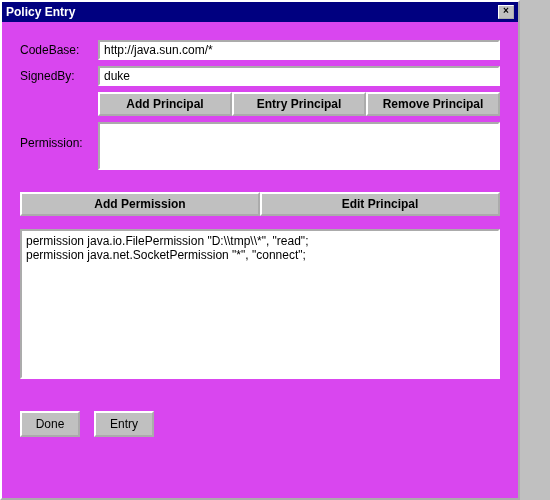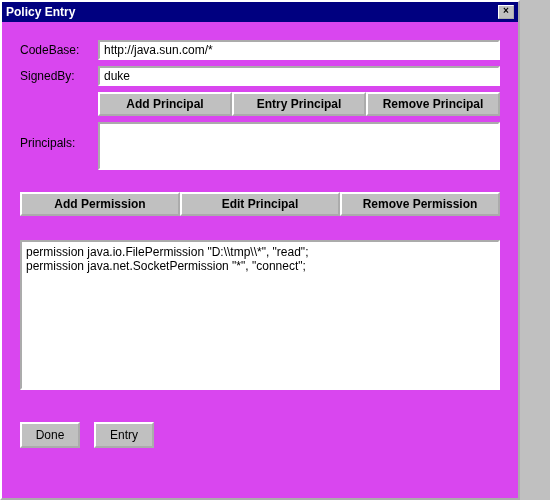--- a/index.html
+++ b/index.html
@@ -93,21 +93,21 @@
   border: 2px inset #fff;
 }
 .perm-buttons {
   display: flex;
   margin-top: 22px;
 }
 .perm-buttons .btn3 {
   flex: 1;
 }
 .perm-list {
-  margin-top: 24px;
+  margin-top: 13px;
   height: 150px;
   background: #fff;
   border: 2px inset #fff;
   padding: 3px 4px;
   line-height: 14px;
   overflow: auto;
 }
 .bottom-buttons {
   display: flex;
   gap: 14px;
@@ -146,28 +146,27 @@
       <input type="text" class="text-input" value="duke" style="">
     </div>
 
     <div class="principal-buttons">
       <button class="btn3">Add Principal</button>
       <button class="btn3">Entry Principal</button>
       <button class="btn3">Remove Principal</button>
     </div>
 
     <div class="principals-row">
-      <div class="principals-label">Principals:</div>
+      <div class="principals-label">Permission:</div>
       <div class="principals-box"></div>
     </div>
 
     <div class="perm-buttons">
       <button class="btn3">Add Permission</button>
       <button class="btn3">Edit Principal</button>
-      <button class="btn3">Remove Permission</button>
     </div>
 
     <div class="perm-list">
       <div>permission java.io.FilePermission "D:\\tmp\\*", "read";</div>
       <div>permission java.net.SocketPermission "*", "connect";</div>
     </div>
 
     <div class="bottom-buttons">
       <button class="btn-sm">Done</button>
       <button class="btn-sm">Entry</button>

